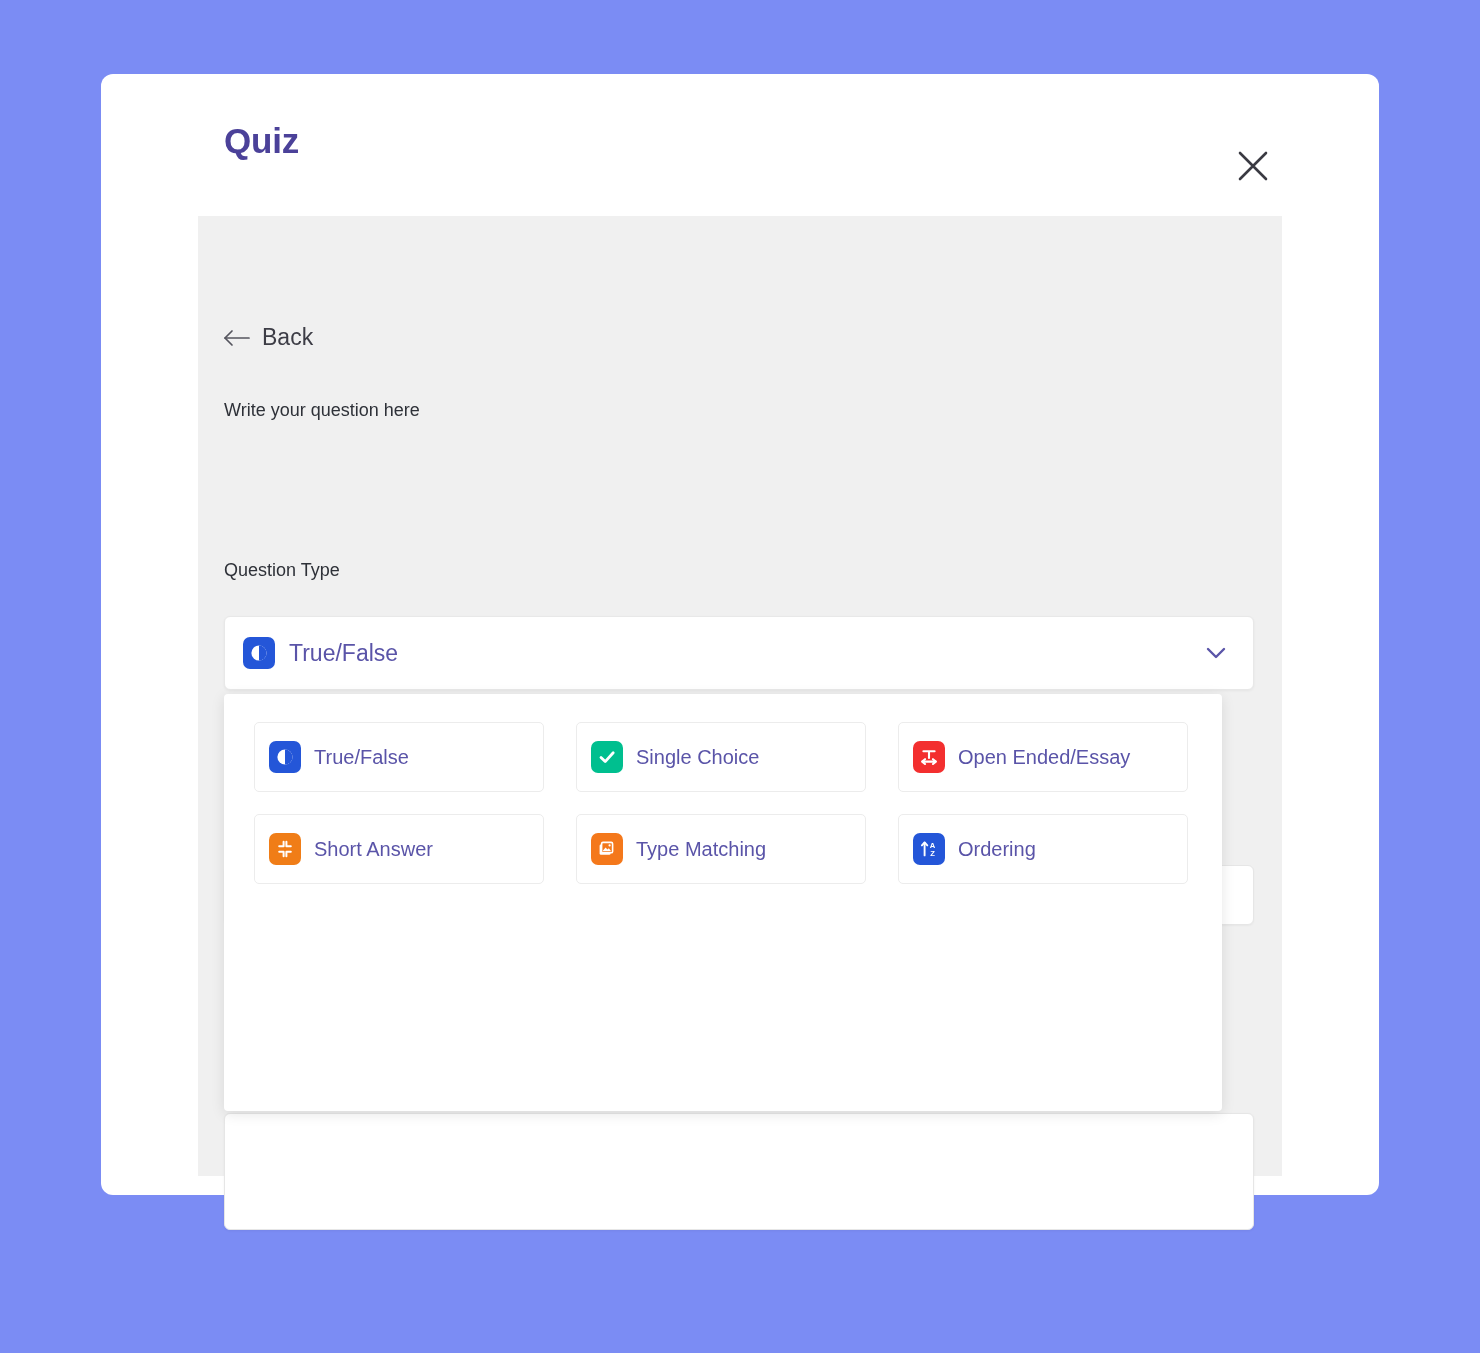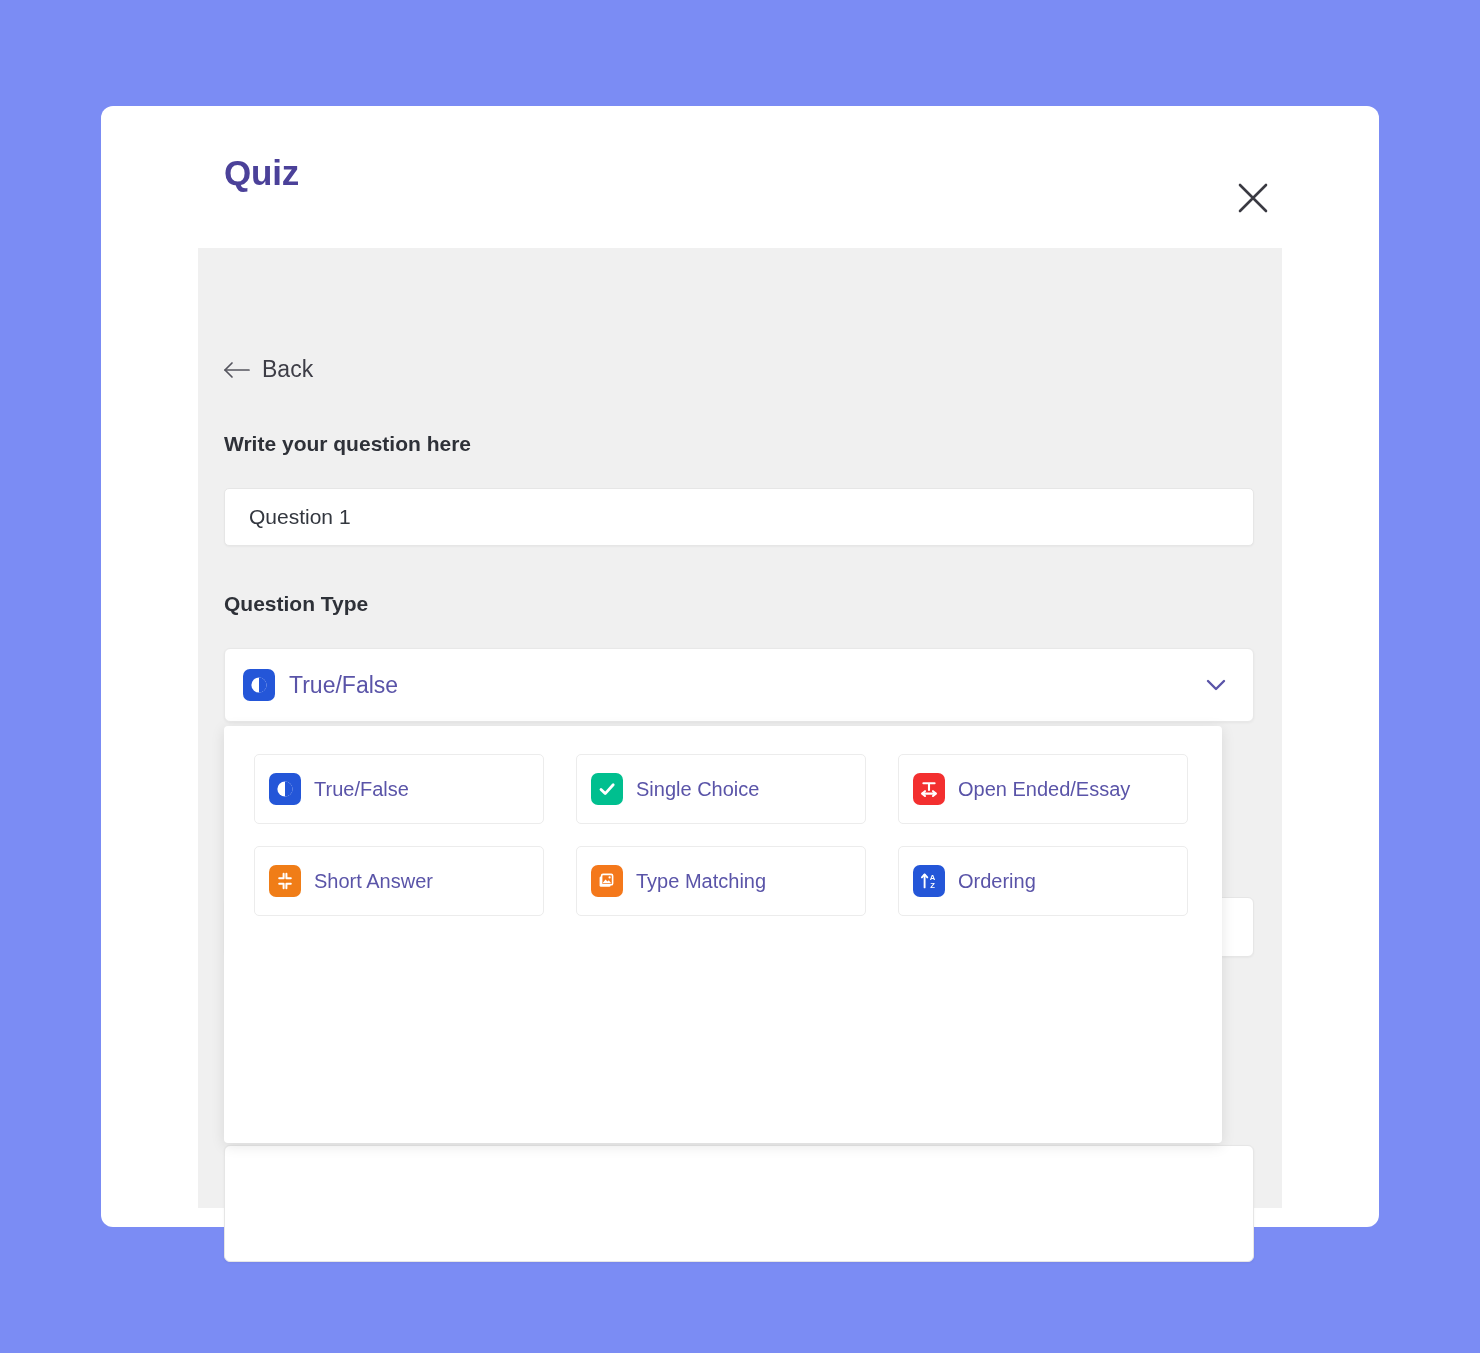--- a/index.html
+++ b/index.html
@@ -13,21 +13,20 @@
   }
 
   .modal {
     position: absolute;
     left: 101px;
     top: 74px;
     width: 1278px;
     height: 1121px;
     background: #ffffff;
     border-radius: 12px;
-    margin-top: 32px;
   }
 
   .modal-header {
     position: relative;
     height: 144px;
   }
 
   .modal-title {
     position: absolute;
     left: 123px;
@@ -72,22 +71,22 @@
   }
   .back-arrow { width: 28px; height: 18px; display: block; }
   .back-label {
     font-size: 23px;
     color: #3d3d46;
   }
 
   .field-label {
     position: absolute;
     left: 26px;
-    font-size: 21px;
-    font-weight: bold;
+    font-size: 18px;
+    font-weight: normal;
     color: #2e3138;
   }
   .label-question { top: 184px; }
   .label-type { top: 344px; }
 
   .text-input {
     position: absolute;
     left: 26px;
     top: 240px;
     width: 1030px;
@@ -222,21 +221,20 @@
         <svg width="28" height="18" viewBox="0 0 28 18" fill="none" aria-hidden="true">
           <path d="M2 9 H26" stroke="#55555e" stroke-width="1.7" stroke-linecap="round"></path>
           <path d="M9 2 L2 9 L9 16" stroke="#55555e" stroke-width="1.7" stroke-linecap="round" stroke-linejoin="round"></path>
         </svg>
       </span>
       <span class="back-label">Back</span>
     </div>
 
     <div class="field-label label-question">Write your question here</div>
 
-    <div class="text-input" placeholder="Write your question here">Question 1</div>
 
     <div class="field-label label-type">Question Type</div>
 
     <div class="select-trigger">
       <span class="select-value">
         <span class="opt-icon" style="background:#2456d8;">
           <svg width="20" height="20" viewBox="0 0 20 20" aria-hidden="true">
             <circle cx="10" cy="10" r="7.6" fill="#ffffff"></circle>
             <path d="M10 2.4 A7.6 7.6 0 0 1 10 17.6 Z" fill="#2456d8"></path>
           </svg>

